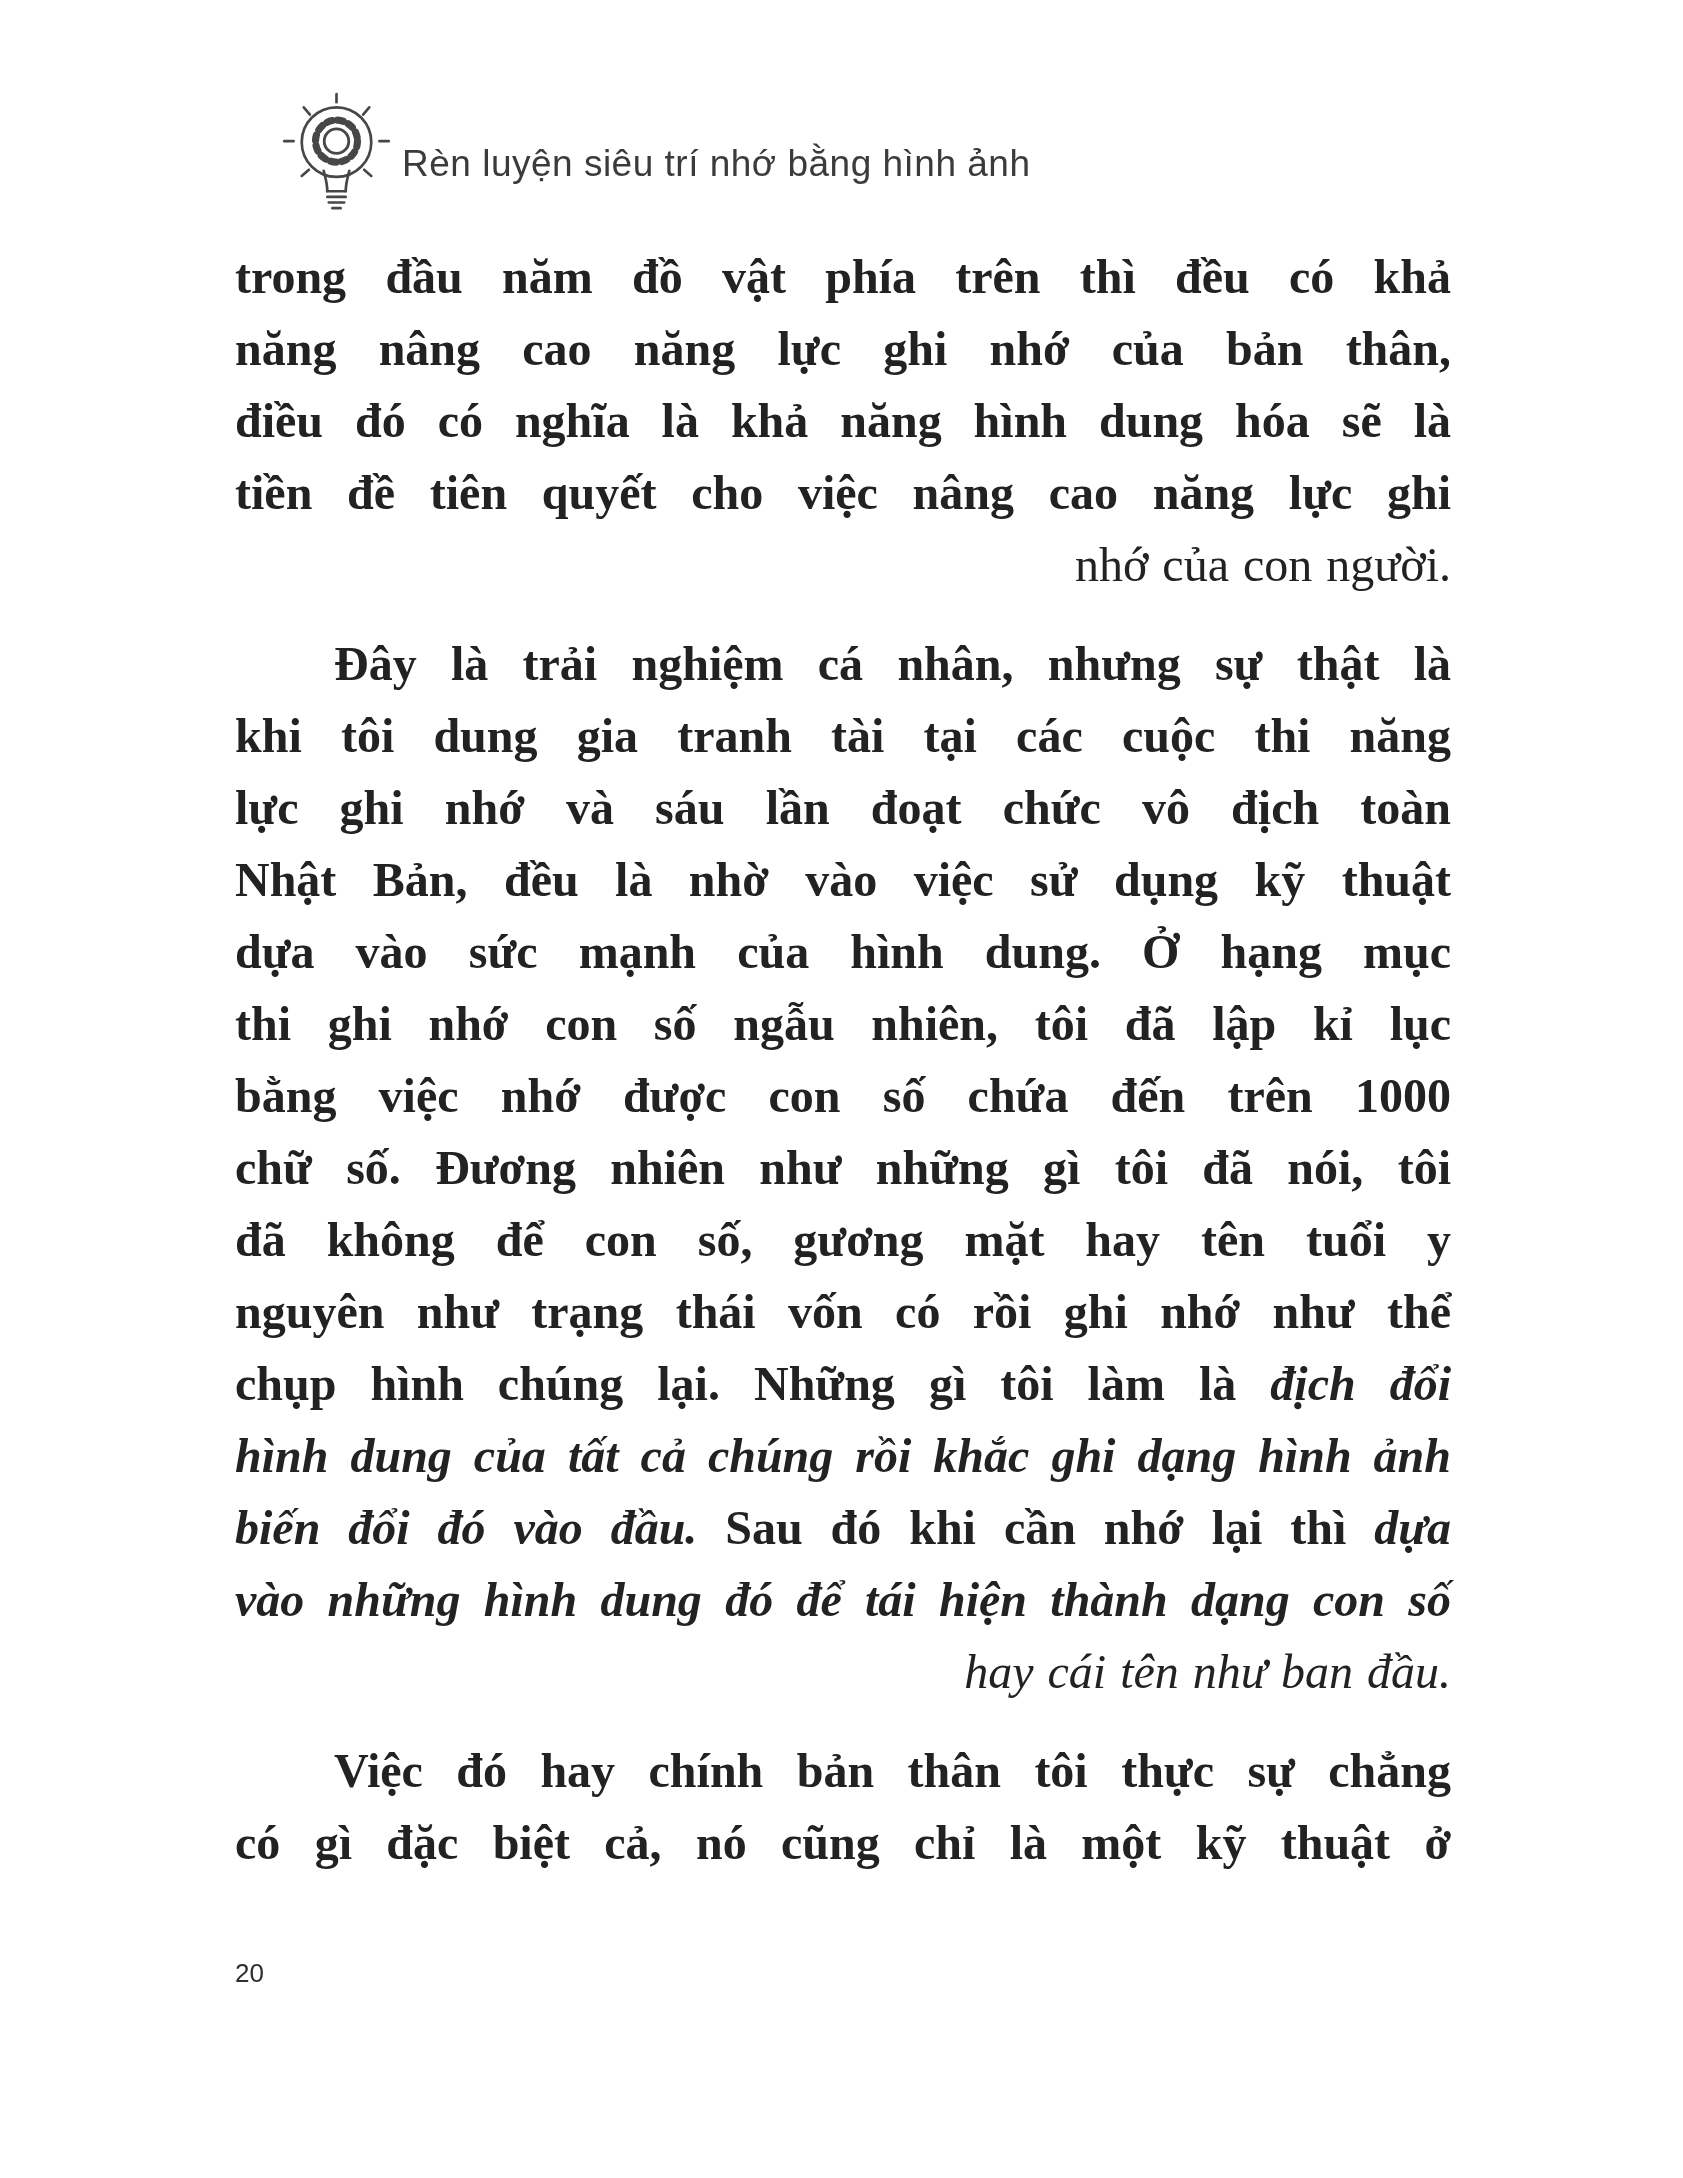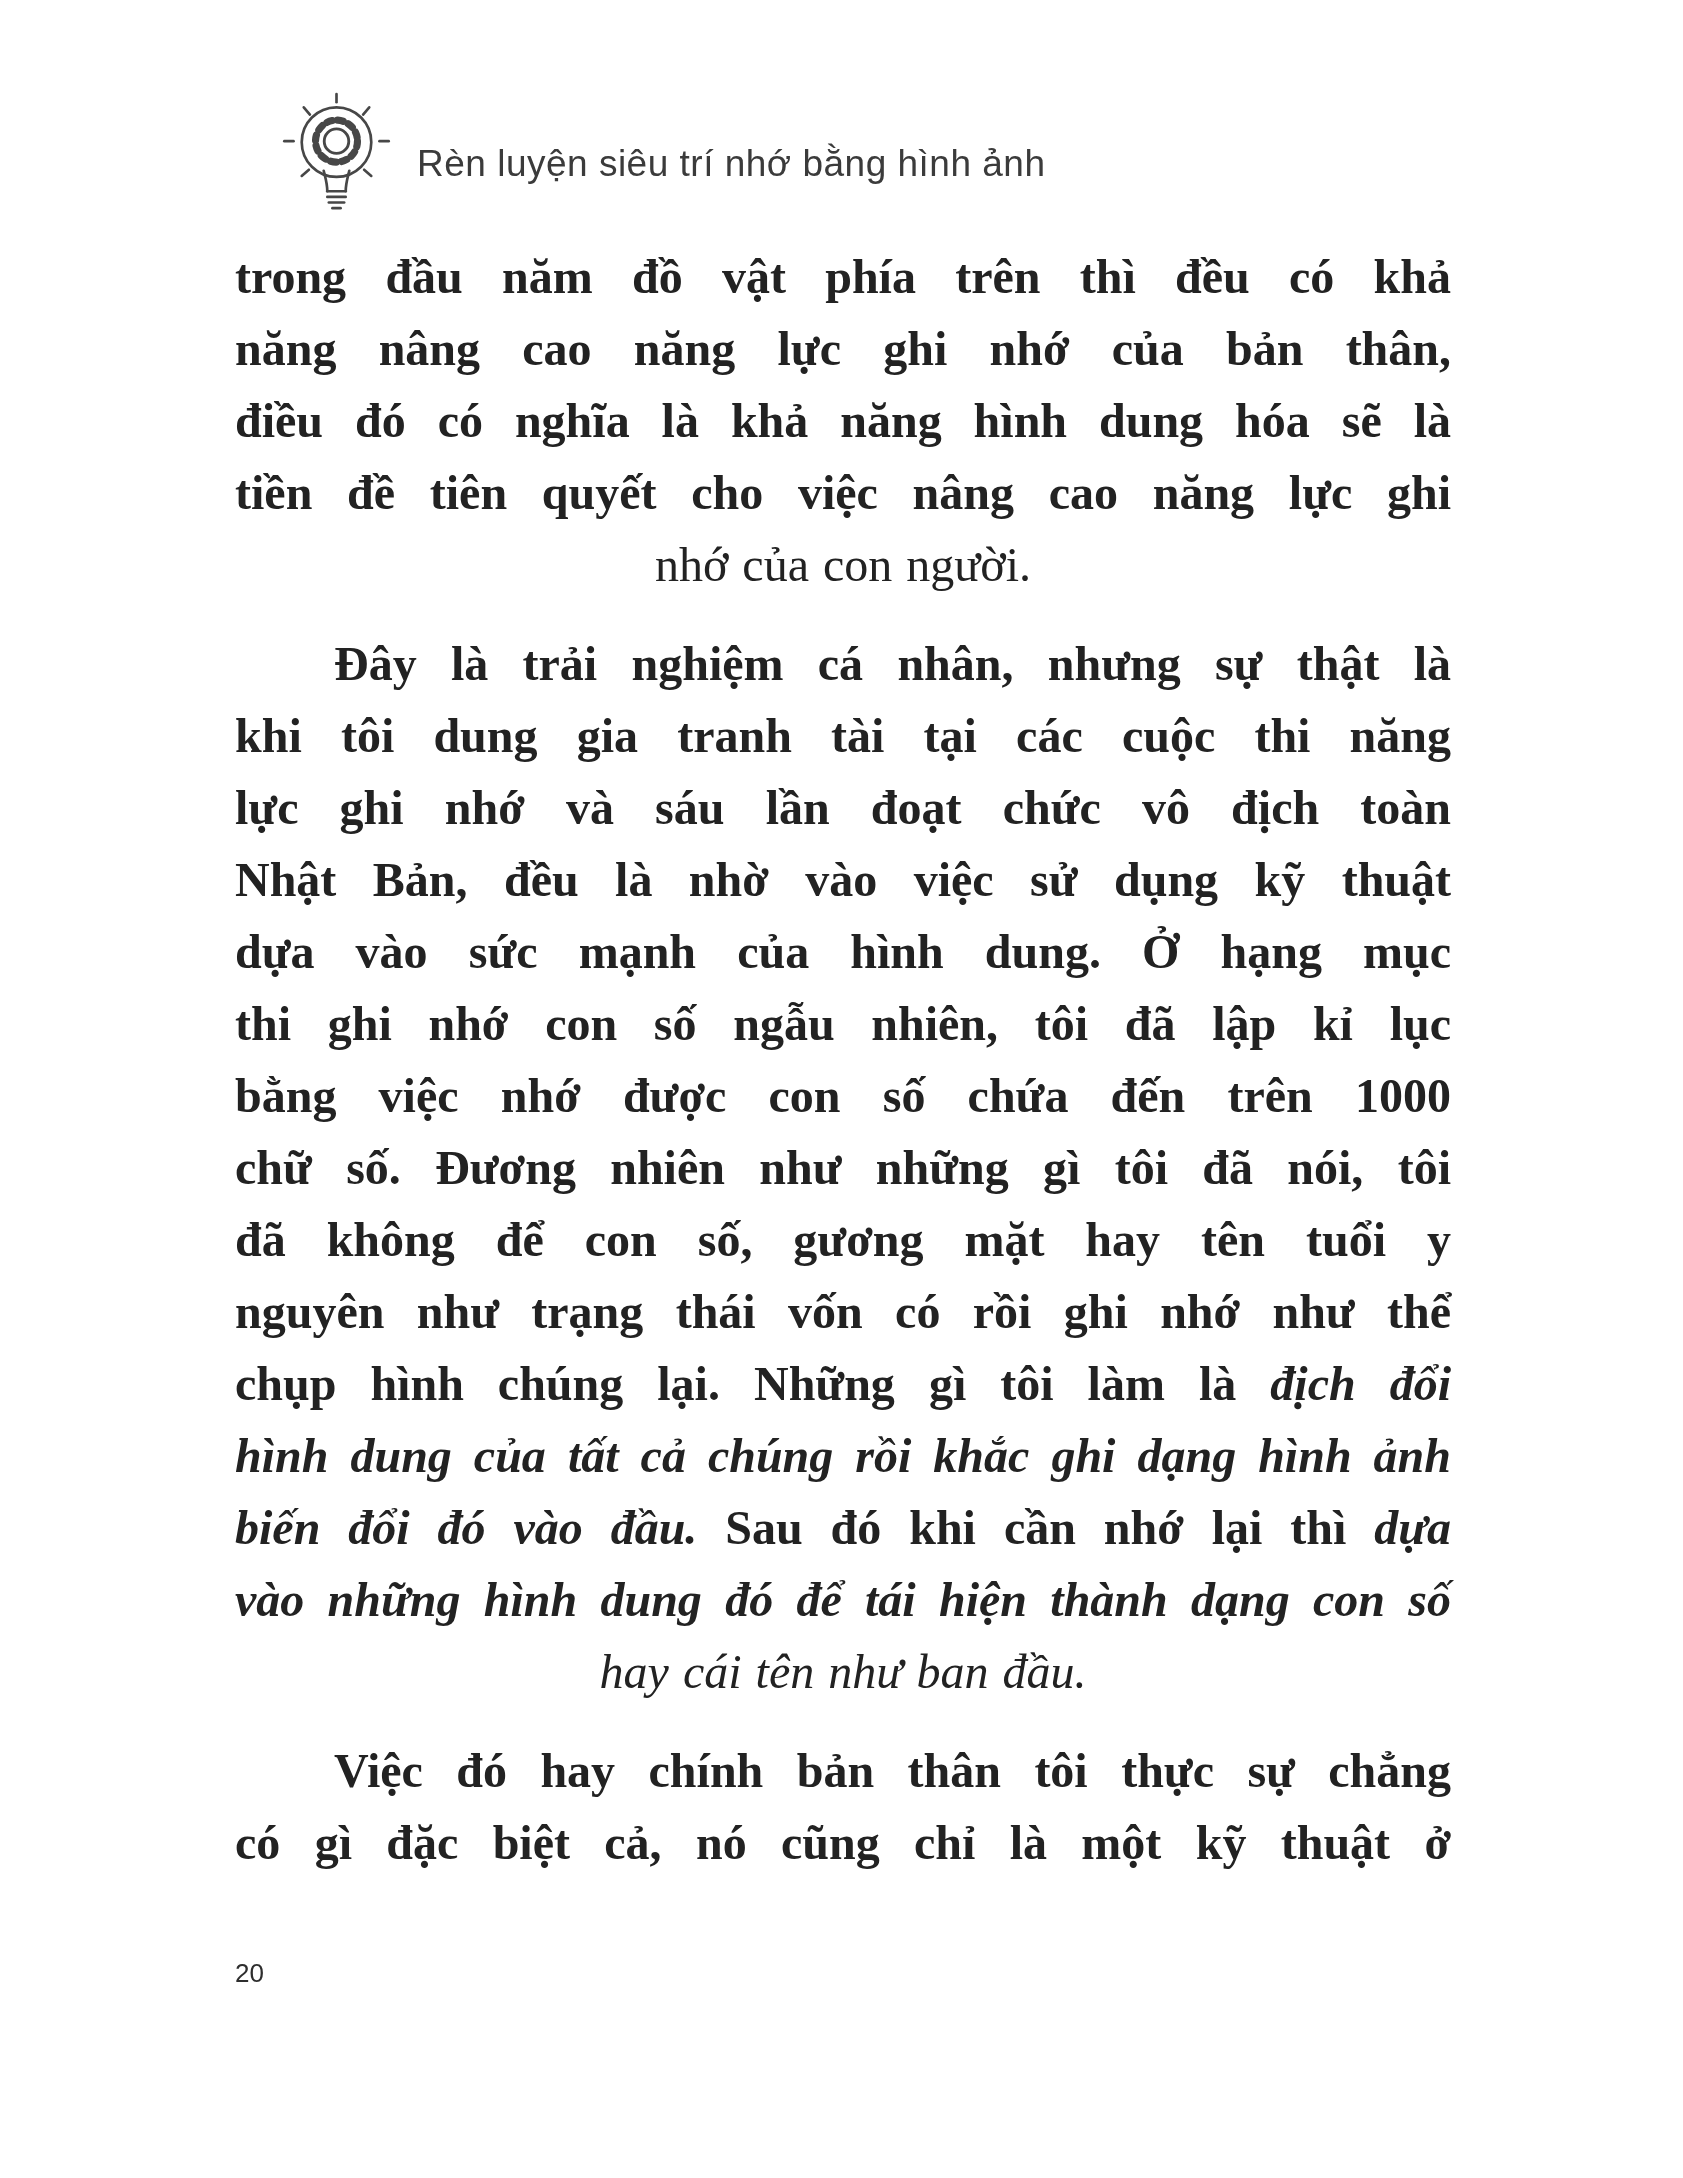--- a/index.html
+++ b/index.html
@@ -15,21 +15,21 @@
     overflow: hidden;
     font-family: "Liberation Serif", serif;
   }
   
   .running-header {
     position: absolute;
     left: 275px;
     top: 91px;
     display: flex;
     align-items: center;
-    gap: 19px;
+    gap: 4px;
   }
   .header-icon {
     width: 123px;
     height: 133px;
     flex: 0 0 auto;
   }
   .header-title {
     font-family: "Liberation Sans", sans-serif;
     font-size: 37px;
     color: #3b3b3b;
@@ -43,21 +43,21 @@
     left: 235px;
     top: 241px;
     width: 1216px;
     color: #222222;
     font-size: 48px;
   }
   .paragraph { margin: 0; }
   .paragraph + .paragraph { margin-top: 27px; }
   .line {
     line-height: 72px;
-    text-align: center;
+    text-align: right;
     word-spacing: 2px;
   }
   .line.just {
     text-align: justify;
     text-align-last: justify;
     font-weight: bold;
   }
   .line.indent { text-indent: 99px; }
   .it { font-style: italic; }
   

